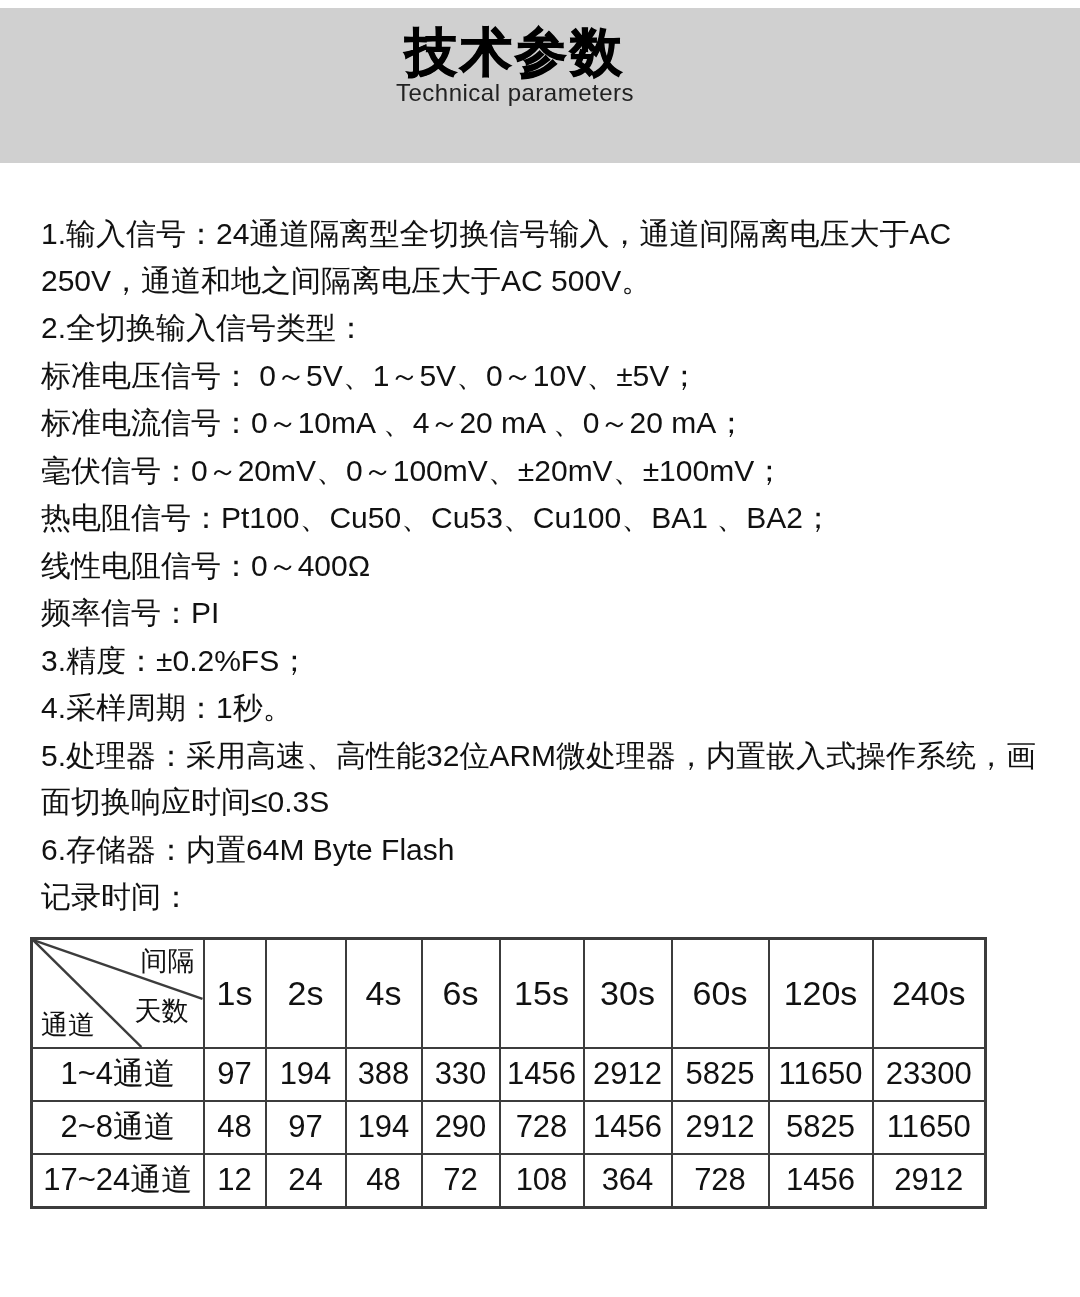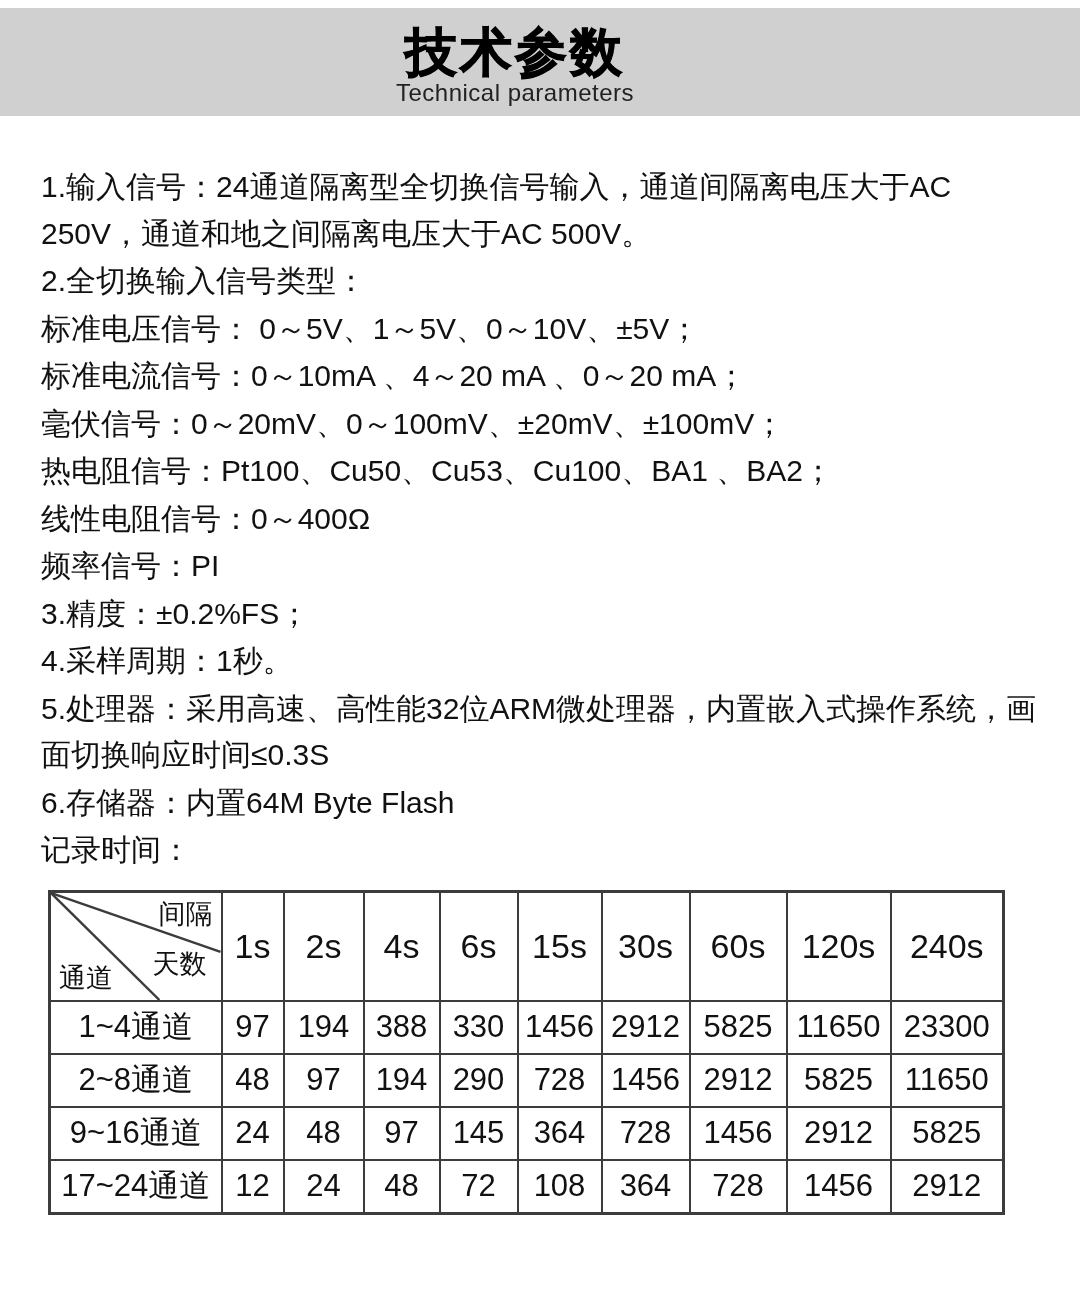--- a/index.html
+++ b/index.html
@@ -6,21 +6,21 @@
   body {
     width: 1080px;
     height: 1297px;
     background: #ffffff;
     font-family: "Liberation Sans", "DejaVu Sans", sans-serif;
     color: #111111;
     overflow: hidden;
   }
   .band {
     margin-top: 8px;
-    height: 108px;
+    height: 155px;
     background: #d0d0d0;
     box-sizing: border-box;
     padding-top: 16px;
     text-align: center;
   }
   .band-inner { transform: translateX(-25px); }
   .title {
     margin: 0;
     font-size: 52px;
     line-height: 56px;
@@ -38,21 +38,21 @@
     font-weight: 400;
   }
   .content {
     padding: 0 40px;
     margin-top: 48px;
     font-size: 30px;
     line-height: 46.5px;
   }
   .spec { margin: 1px; }
   table.rec {
-    margin: 16px 0 0 48px;
+    margin: 16px 0 0 30px;
     border-collapse: collapse;
     table-layout: fixed;
     width: 832px;
     border: 3px solid #3c3c3c;
   }
   table.rec th, table.rec td {
     border: 2px solid #3c3c3c;
     text-align: center;
     vertical-align: middle;
     padding: 0;
@@ -172,32 +172,20 @@
         <td>97</td>
         <td>194</td>
         <td>290</td>
         <td>728</td>
         <td>1456</td>
         <td>2912</td>
         <td>5825</td>
         <td>11650</td>
       </tr>
       <tr>
-        <td class="rowlabel">9~16通道</td>
-        <td>24</td>
-        <td>48</td>
-        <td>97</td>
-        <td>145</td>
-        <td>364</td>
-        <td>728</td>
-        <td>1456</td>
-        <td>2912</td>
-        <td>5825</td>
-      </tr>
-      <tr>
         <td class="rowlabel">17~24通道</td>
         <td>12</td>
         <td>24</td>
         <td>48</td>
         <td>72</td>
         <td>108</td>
         <td>364</td>
         <td>728</td>
         <td>1456</td>
         <td>2912</td>

